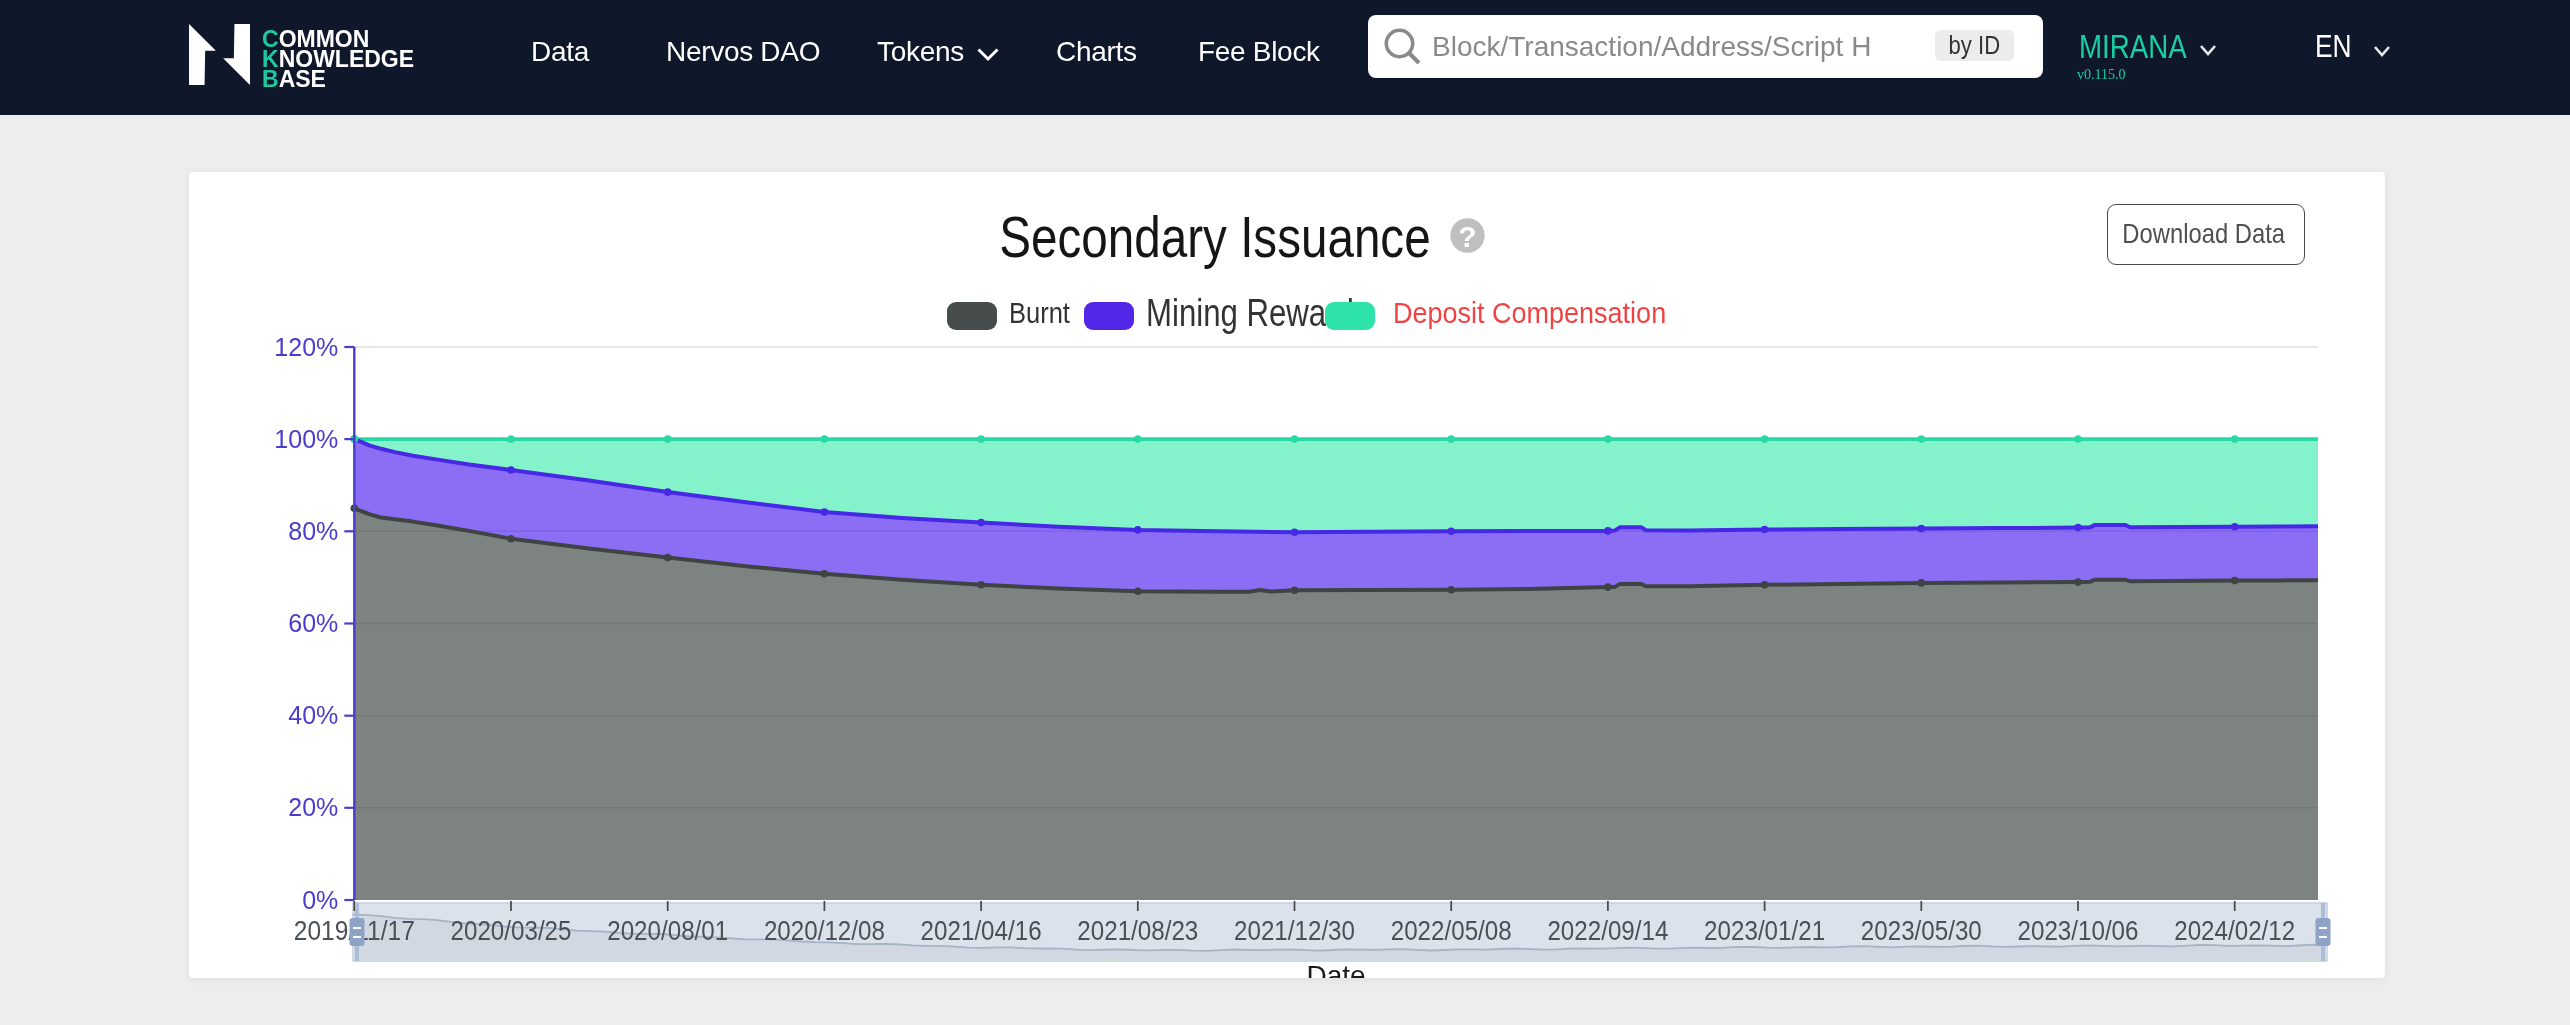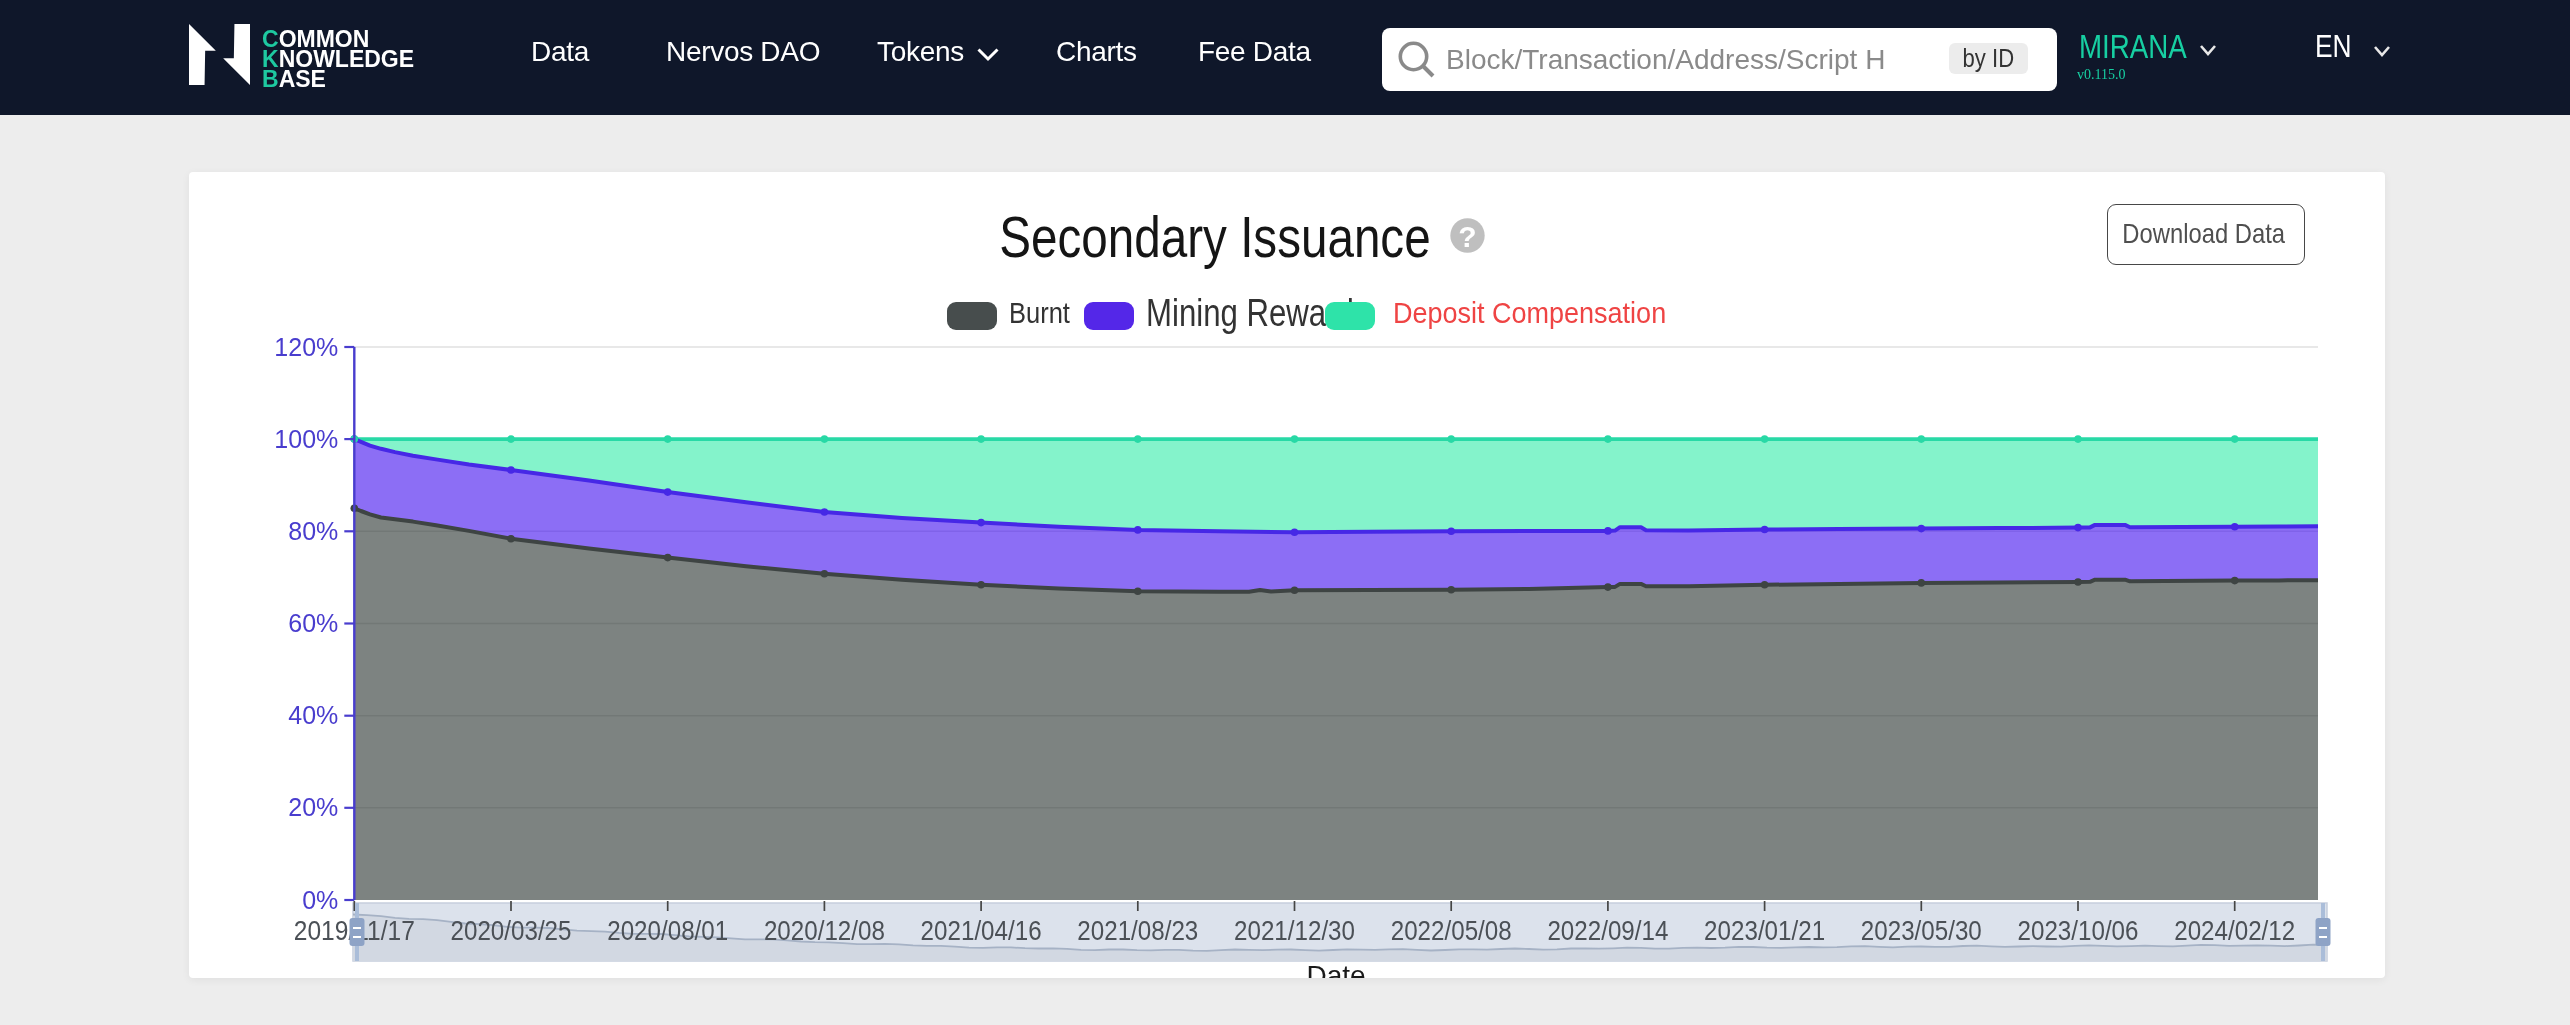--- a/index.html
+++ b/index.html
@@ -18,22 +18,22 @@
 <div><span style="color:#1ec9a0;">K</span>NOWLEDGE</div>
 <div><span style="color:#1ec9a0;">B</span>ASE</div>
 </div>
 <div class="nav" style="left:531px;">Data</div>
 <div class="nav" style="left:666px;">Nervos DAO</div>
 <div class="nav" style="left:877px;">Tokens</div>
 <svg width="24" height="15" viewBox="0 0 24 15" style="position:absolute;left:976px;top:47px;">
       <polyline points="2.5,2.5 12,12 21.5,2.5" fill="none" stroke="#fff" stroke-width="3"></polyline>
     </svg>
 <div class="nav" style="left:1056px;">Charts</div>
-<div class="nav" style="left:1198px;">Fee Data</div>
-<div style="position:absolute;left:1368px;top:28px;width:675px;height:63px;background:#fff;border-radius:8px;margin-left:14px;">
+<div class="nav" style="left:1198px;">Fee Block</div>
+<div style="position:absolute;left:1368px;top:15px;width:675px;height:63px;background:#fff;border-radius:8px;">
   <svg width="44" height="44" viewBox="0 0 44 44" style="position:absolute;left:13.5px;top:11px;">
     <circle cx="17.5" cy="17.5" r="13.2" fill="none" stroke="#8a8a8a" stroke-width="3.6"></circle>
     <line x1="27.5" y1="27.5" x2="37" y2="37" stroke="#8a8a8a" stroke-width="4" stroke-linecap="butt"></line>
   </svg>
   <div style="position:absolute;left:64px;top:0;height:63px;line-height:63px;font-size:28px;color:#8a8a8a;white-space:nowrap;">Block/Transaction/Address/Script H</div>
   <div style="position:absolute;left:567px;top:15px;width:79px;height:31px;background:#ececec;border-radius:6px;font-size:26px;color:#333;line-height:31px;text-align:center;"><span class="nw" style="transform-origin:50% 50%;">by ID</span></div>
 </div>
 <div style="position:absolute;left:2079px;top:30px;color:#17cfa2;font-size:33px;font-weight:500;line-height:33px;"><span class="nw" style="transform:scaleX(0.84);">MIRANA</span></div>
 <svg width="18" height="13" viewBox="0 0 18 13" style="position:absolute;left:2199px;top:44px;">
       <polyline points="2,2 9,10 16,2" fill="none" stroke="#e8e8e8" stroke-width="2.6"></polyline>

